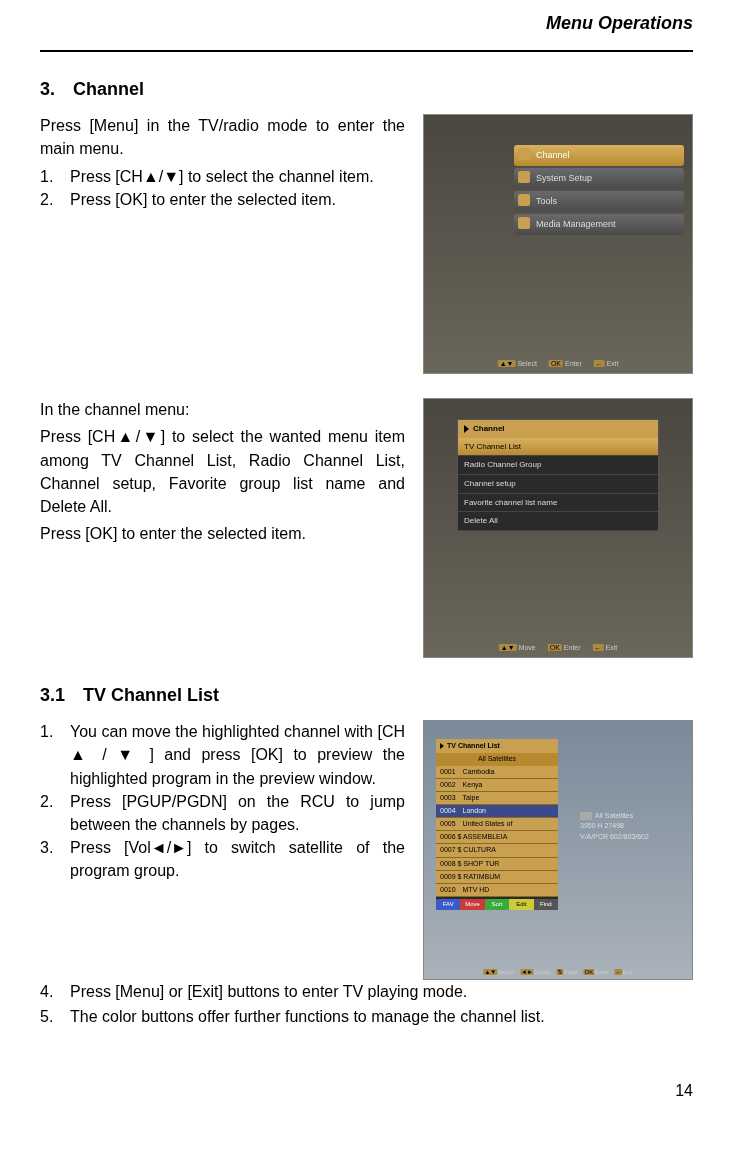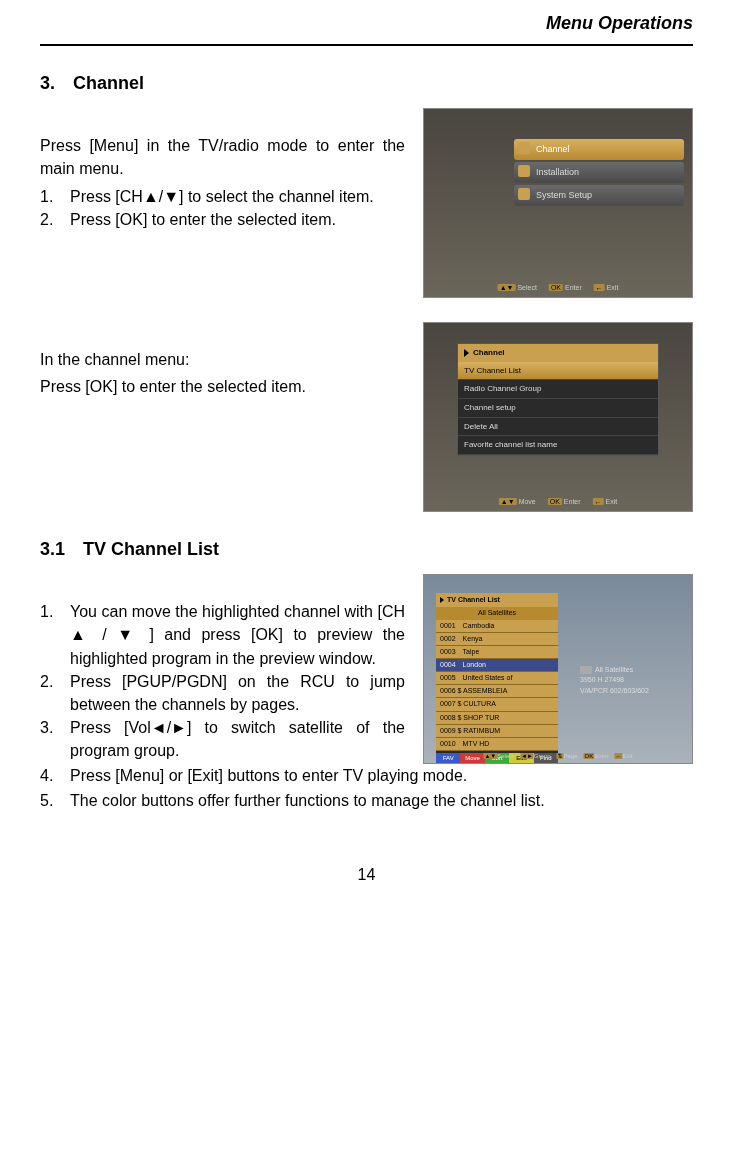--- a/index.html
+++ b/index.html
@@ -10,53 +10,52 @@
     box-sizing: border-box;
     color: #000;
     font-size: 16px;
     line-height: 1.45;
   }
   .header-bar {
     border-bottom: 2px solid #000;
     text-align: right;
     font-weight: bold;
     font-style: italic;
-    padding-bottom: 8px;
+    padding-bottom: 14px;
     margin-bottom: 24px;
     font-size: 18px;
   }
   h2 {
     font-size: 18px;
     margin: 0 0 12px 0;
     font-weight: bold;
   }
   .sec-row {
     display: flex;
     gap: 18px;
     margin-bottom: 24px;
   }
   .sec-text {
     flex: 1;
     text-align: justify;
-    margin-top: 26px;
   }
   .sec-text p { margin: 0 0 4px 0; }
   .num-list { padding: 0; margin: 0; list-style: none; }
   .num-list li { display: flex; }
   .num-list .num { width: 30px; flex: 0 0 30px; }
   .num-list .body { flex: 1; text-align: justify; }
   .full-width-list { padding:0; margin:0; list-style:none; }
   .full-width-list li { display:flex; margin-bottom:2px; }
   .full-width-list .num { width:30px; flex:0 0 30px; }
   .full-width-list .body { flex:1; text-align:justify; }
-  .page-num { text-align: center; margin-top: 50px; }
+  .page-num { text-align: right; margin-top: 50px; }
 
   
   .shot {
-    width: 270px; height: 190px;
+    width: 270px; height: 260px;
     background: #3a3a30;
     position: relative;
     flex: 0 0 270px;
     border: 1px solid #888;
     box-sizing: border-box;
     overflow: hidden;
     text-decoration: underline;
   }
   .shot-menu {
     position: absolute;
@@ -135,48 +134,50 @@
       </li>
       <li>
         <span class="num">2.</span>
         <span class="body">Press [OK] to enter the selected item.</span>
       </li>
     </ol>
   </div>
   <div class="shot bg-stone">
     <div class="shot-menu">
       <div class="row sel"><span class="icon"></span><span>Channel</span></div>
-      <div class="row"><span class="icon"></span><span>Installation</span></div>
       <div class="row"><span class="icon"></span><span>System Setup</span></div>
+      <div class="row"><span class="icon"></span><span>Tools</span></div>
+      <div class="row"><span class="icon"></span><span>Media Management</span></div>
     </div>
     <div class="shot-bottom">
       <span><span class="key">▲▼</span> <span>Select</span></span>
       <span><span class="key">OK</span> <span>Enter</span></span>
       <span><span class="key">←</span> <span>Exit</span></span>
     </div>
   </div>
 </div>
 
 <div class="sec-row">
   <div class="sec-text">
     <p>In the channel menu:</p>
+    <p style="text-align:justify;">Press [CH▲/▼] to select the wanted menu item among TV Channel List, Radio Channel List, Channel setup, Favorite group list name and Delete All.</p>
     <p>Press [OK] to enter the selected item.</p>
   </div>
   <div class="shot bg-stone">
     <div class="shot2-panel">
       <div class="shot2-title">
           <span class="tri"></span>
           <span>Channel</span>
         </div>
       <div class="shot2-list">
         <div class="row sel">TV Channel List</div>
         <div class="row">Radio Channel Group</div>
         <div class="row">Channel setup</div>
+        <div class="row">Favorite channel list name</div>
         <div class="row">Delete All</div>
-        <div class="row">Favorite channel list name</div>
       </div>
     </div>
     <div class="shot-bottom">
       <span><span class="key">▲▼</span> <span>Move</span></span>
       <span><span class="key">OK</span> <span>Enter</span></span>
       <span><span class="key">←</span> <span>Exit</span></span>
     </div>
   </div>
 </div>
 

